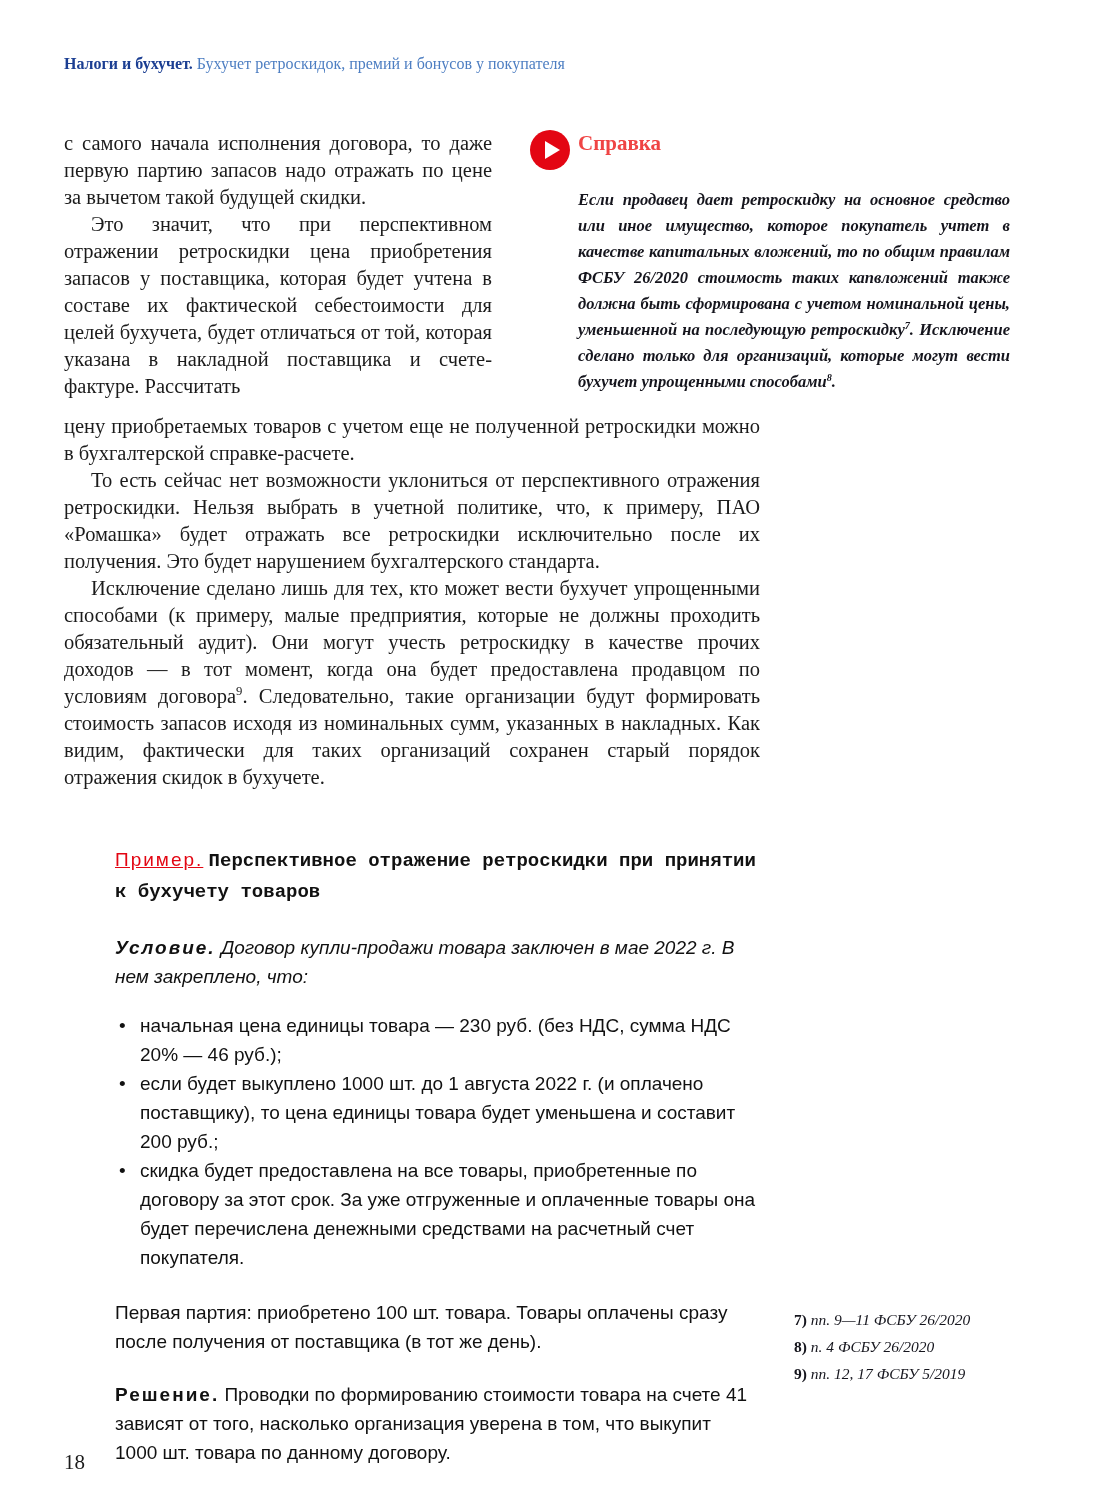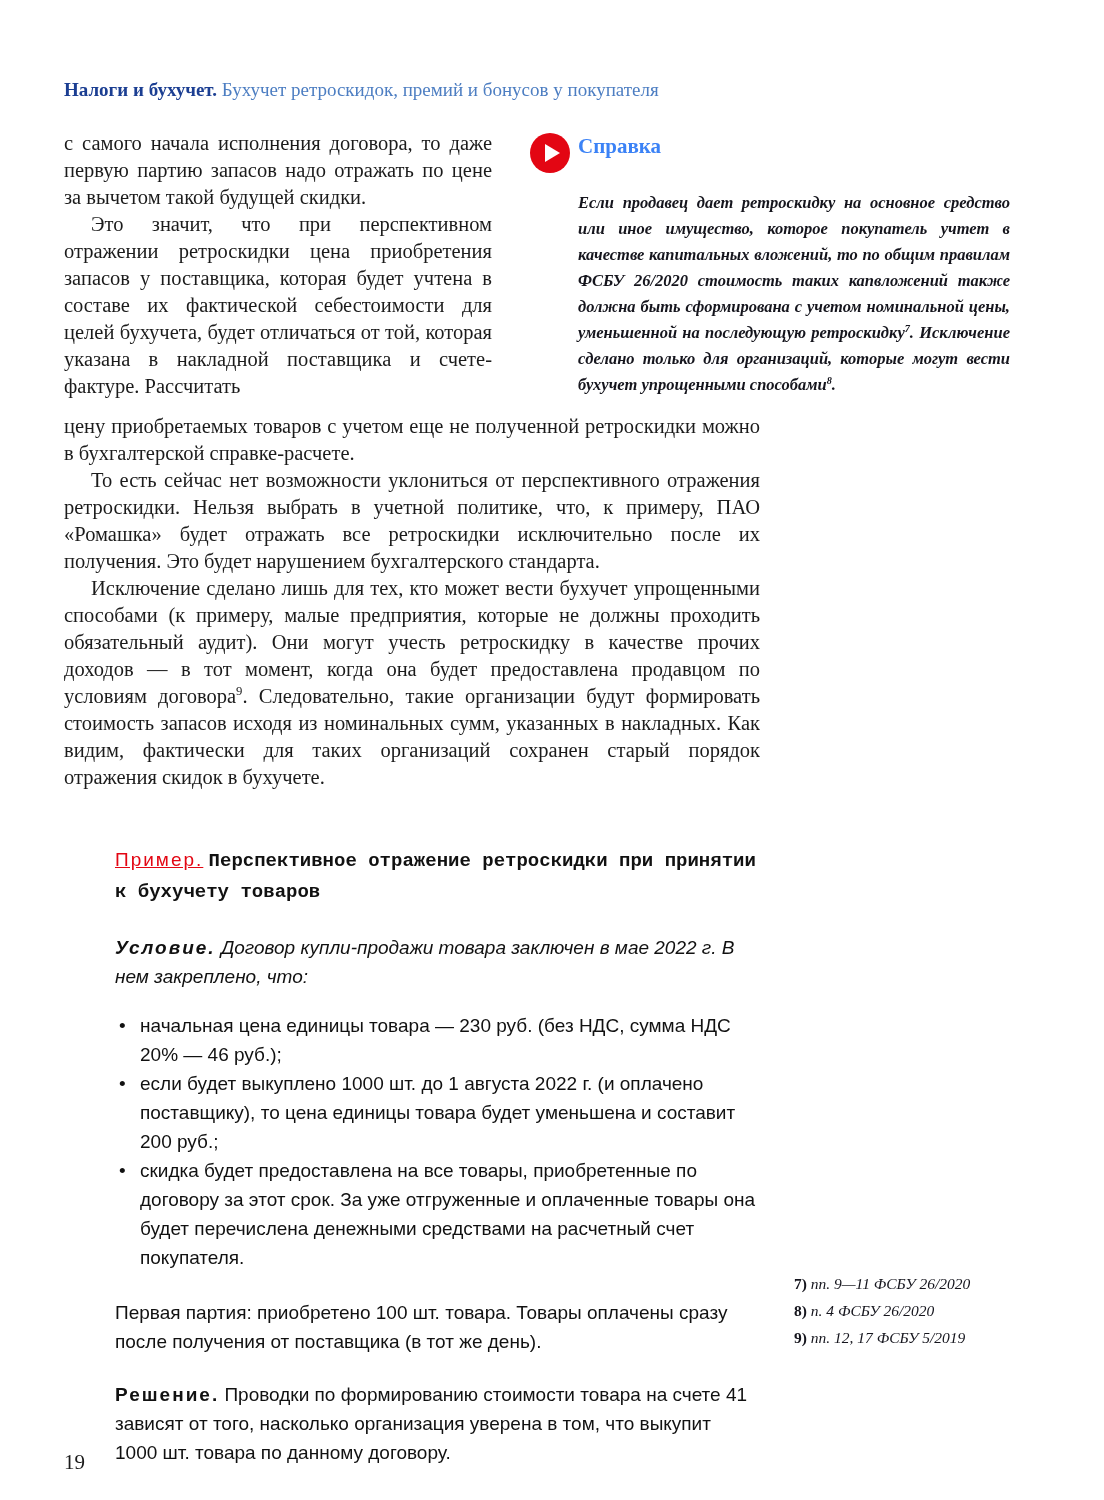--- a/index.html
+++ b/index.html
@@ -8,26 +8,26 @@
     position:relative;
     width:1104px; height:1500px;
     background:#ffffff;
     font-family:"Liberation Serif", serif;
     color:#1b1b1b;
     margin:0 auto;
     overflow:hidden;
   }
 
   
-  .hdr { position:absolute; left:64px; top:52px; font-size:19px; line-height:24px;margin-top:26px; }
+  .hdr { position:absolute; left:64px; top:52px; font-size:16px; line-height:24px; }
   .hdr .sec { color:#1b3e92; font-weight:bold; }
   .hdr .sub { color:#4d7ec2; font-weight:normal; }
 
   
-  .top-row { position:absolute; left:64px; top:130px; width:946px; display:flex;align-items:center; }
+  .top-row { position:absolute; left:64px; top:130px; width:946px; display:flex; }
   .col-left { width:428px; }
   .col-gap { width:38px; flex:0 0 38px; }
   .note { width:480px; position:relative; padding-left:48px; }
 
   p.body-p {
     font-size:20.5px; line-height:27px;
     text-align:justify;
     color:#1b1b1b;
   }
   p.body-p.indent { text-indent:27px; }
@@ -40,21 +40,21 @@
   }
   .note-icon::after {
     content:""; position:absolute;
     left:15px; top:11px;
     border-left:15px solid #ffffff;
     border-top:9px solid transparent;
     border-bottom:9px solid transparent;
   }
   .note-title {
     display:block;
-    font-size:21px; font-weight:bold; color:#3b82f6;
+    font-size:21px; font-weight:bold; color:#ef4444;
     line-height:26px; margin-bottom:10px;
   }
   .note-body {
     font-size:16.5px; line-height:26px;
     font-weight:bold; font-style:italic;
     color:#15151d;
     text-align:justify;
     margin-top:31px;
   }
   sup.fn-ref { font-size:0.62em; vertical-align:super; line-height:0; }
@@ -74,21 +74,21 @@
   .ex-sub-label { font-weight:bold; letter-spacing:2px; }
   .ex-cond { margin-bottom:8px;font-style:italic; }
   .ex-bullets { list-style:none; margin:20px 0 26px 0; }
   .ex-bullets li { position:relative; padding-left:25px; }
   .ex-bullets li::before {
     content:"•"; position:absolute; left:4px; top:0; color:#111111;
   }
   .ex-batch { margin-bottom:24px; }
 
   
-  .footnotes { position:absolute; left:794px; top:1270px; width:225px;
+  .footnotes { position:absolute; left:794px; top:1306px; width:225px;
     font-size:15.5px; line-height:27px; color:#15151d; }
   .footnotes .fn-num { font-weight:bold; font-style:normal; }
   .footnotes .fn-text { font-style:italic; }
 
   
   .page-num { position:absolute; left:64px; top:1450px; font-size:21px; color:#1b1b1b; }
 </style>
 </head>
 <body>
 
@@ -151,15 +151,15 @@
     <div>
       <span class="fn-num">8)</span>
       <span class="fn-text">п. 4 ФСБУ 26/2020</span>
     </div>
     <div>
       <span class="fn-num">9)</span>
       <span class="fn-text">пп. 12, 17 ФСБУ 5/2019</span>
     </div>
   </aside>
 
-  <div class="page-num">19</div>
+  <div class="page-num">18</div>
 
 </div>
 
 </body></html>

